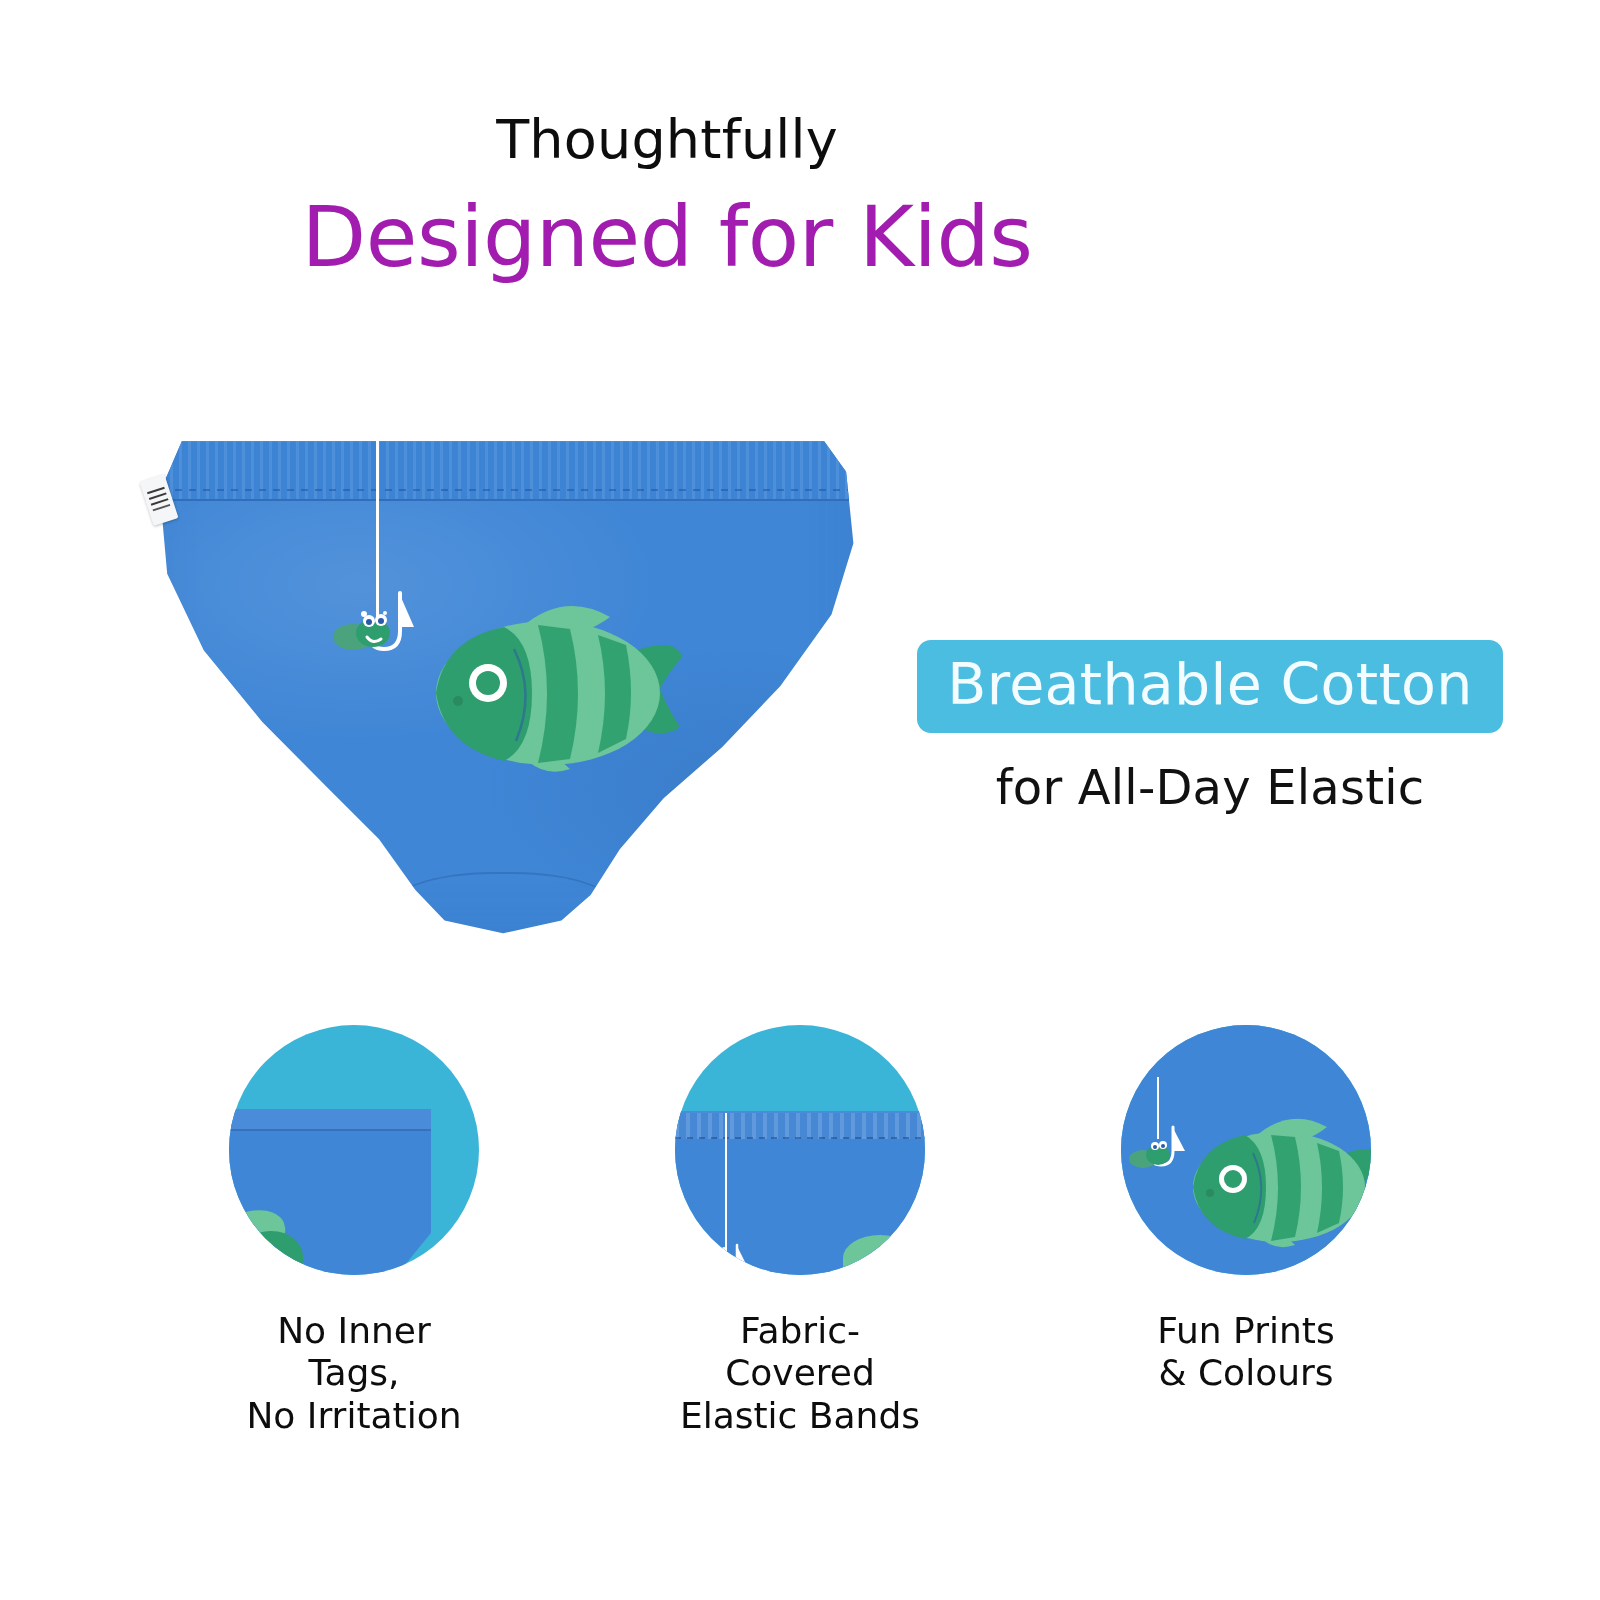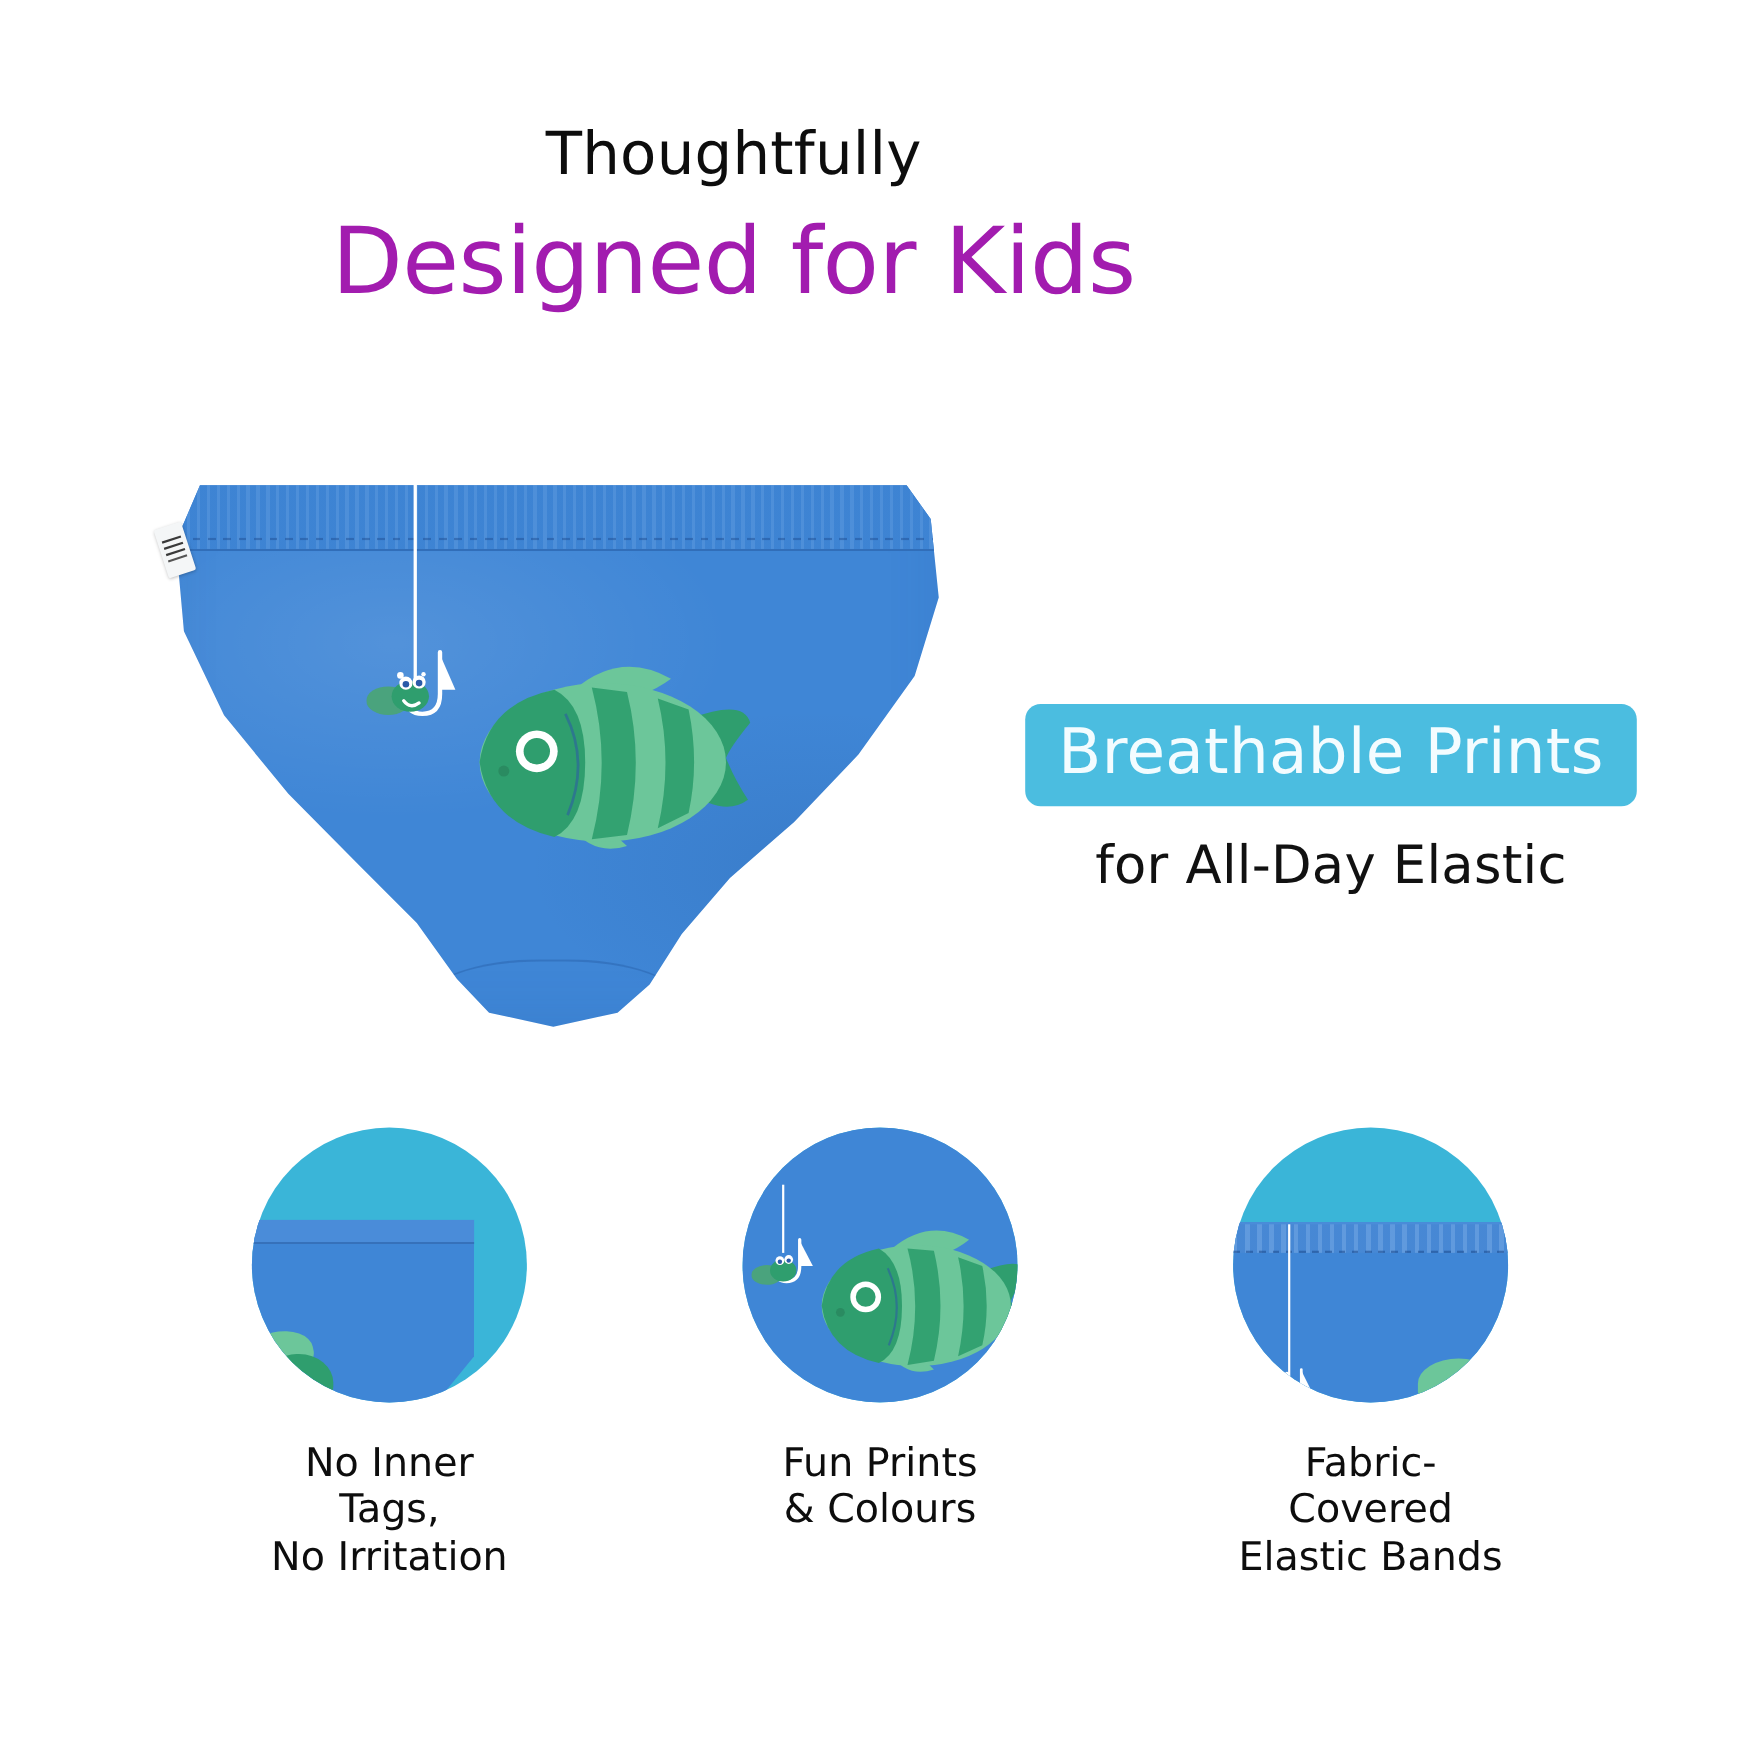--- a/index.html
+++ b/index.html
@@ -392,35 +392,55 @@
 
       <circle cx="74" cy="100" r="19" fill="#ffffff"></circle>
       <circle cx="74" cy="100" r="12" fill="#2f9e6e"></circle>
 
       <circle cx="44" cy="118" r="5" fill="#2a8b61"></circle>
     </svg>
   </div>
 </div>
 
 <div class="badge-block">
-  <div class="badge">Breathable Prints</div>
+  <div class="badge">Breathable Cotton</div>
   <div class="badge-sub">for All-Day Elastic</div>
 </div>
 
 <div class="features">
 
   <div class="feature">
     <div class="circle">
       <div class="crop-fabric c1-fabric"></div>
       <div class="c1-band"></div>
       <div class="c1-fin1"></div>
       <div class="c1-fin2"></div>
     </div>
     <div class="feature-label">No Inner Tags,
 No Irritation</div>
+  </div>
+
+  <div class="feature">
+    <div class="circle">
+      <div class="c2-fabric"></div>
+      <div class="c2-band"></div>
+      <div class="c2-ruche"></div>
+      <div class="c2-stitch"></div>
+      <div class="c2-line"></div>
+      <svg class="c2-hook" viewBox="0 0 36 36">
+        <path d="M24 2 L24 20 Q24 30 15 30 Q7 30 7 23" fill="none" stroke="#ffffff" stroke-width="2.5" stroke-linecap="round"></path>
+        <path d="M24 3 L32 19 L24 19 Z" fill="#ffffff"></path>
+        <circle cx="5" cy="10" r="2.5" fill="#ffffff"></circle>
+        <circle cx="11" cy="6" r="2" fill="#ffffff"></circle>
+      </svg>
+      <div class="c2-fin"></div>
+      <div class="c2-fin2"></div>
+    </div>
+    <div class="feature-label">Fabric-Covered
+Elastic Bands</div>
   </div>
 
   <div class="feature">
     <div class="circle">
       <div class="c3-fabric"></div>
       <div class="c3-line"></div>
       <svg class="c3-hook" viewBox="0 0 46 48">
         <path d="M30 2 L30 26 Q30 40 18 40 Q8 40 8 30" fill="none" stroke="#ffffff" stroke-width="3" stroke-linecap="round"></path>
         <path d="M30 3 L42 26 L30 26 Z" fill="#ffffff"></path>
       </svg>
@@ -443,33 +463,13 @@
         <path d="M78 50 Q94 84 79 120" fill="none" stroke="#2b5aa8" stroke-width="2" opacity="0.55"></path>
         <circle cx="58" cy="76" r="14" fill="#ffffff"></circle>
         <circle cx="58" cy="76" r="9" fill="#2f9e6e"></circle>
         <circle cx="35" cy="90" r="4" fill="#2a8b61"></circle>
       </svg>
     </div>
     <div class="feature-label">Fun Prints
 &amp; Colours</div>
   </div>
 
-  <div class="feature">
-    <div class="circle">
-      <div class="c2-fabric"></div>
-      <div class="c2-band"></div>
-      <div class="c2-ruche"></div>
-      <div class="c2-stitch"></div>
-      <div class="c2-line"></div>
-      <svg class="c2-hook" viewBox="0 0 36 36">
-        <path d="M24 2 L24 20 Q24 30 15 30 Q7 30 7 23" fill="none" stroke="#ffffff" stroke-width="2.5" stroke-linecap="round"></path>
-        <path d="M24 3 L32 19 L24 19 Z" fill="#ffffff"></path>
-        <circle cx="5" cy="10" r="2.5" fill="#ffffff"></circle>
-        <circle cx="11" cy="6" r="2" fill="#ffffff"></circle>
-      </svg>
-      <div class="c2-fin"></div>
-      <div class="c2-fin2"></div>
-    </div>
-    <div class="feature-label">Fabric-Covered
-Elastic Bands</div>
-  </div>
-
 </div>
 
 </body></html>

